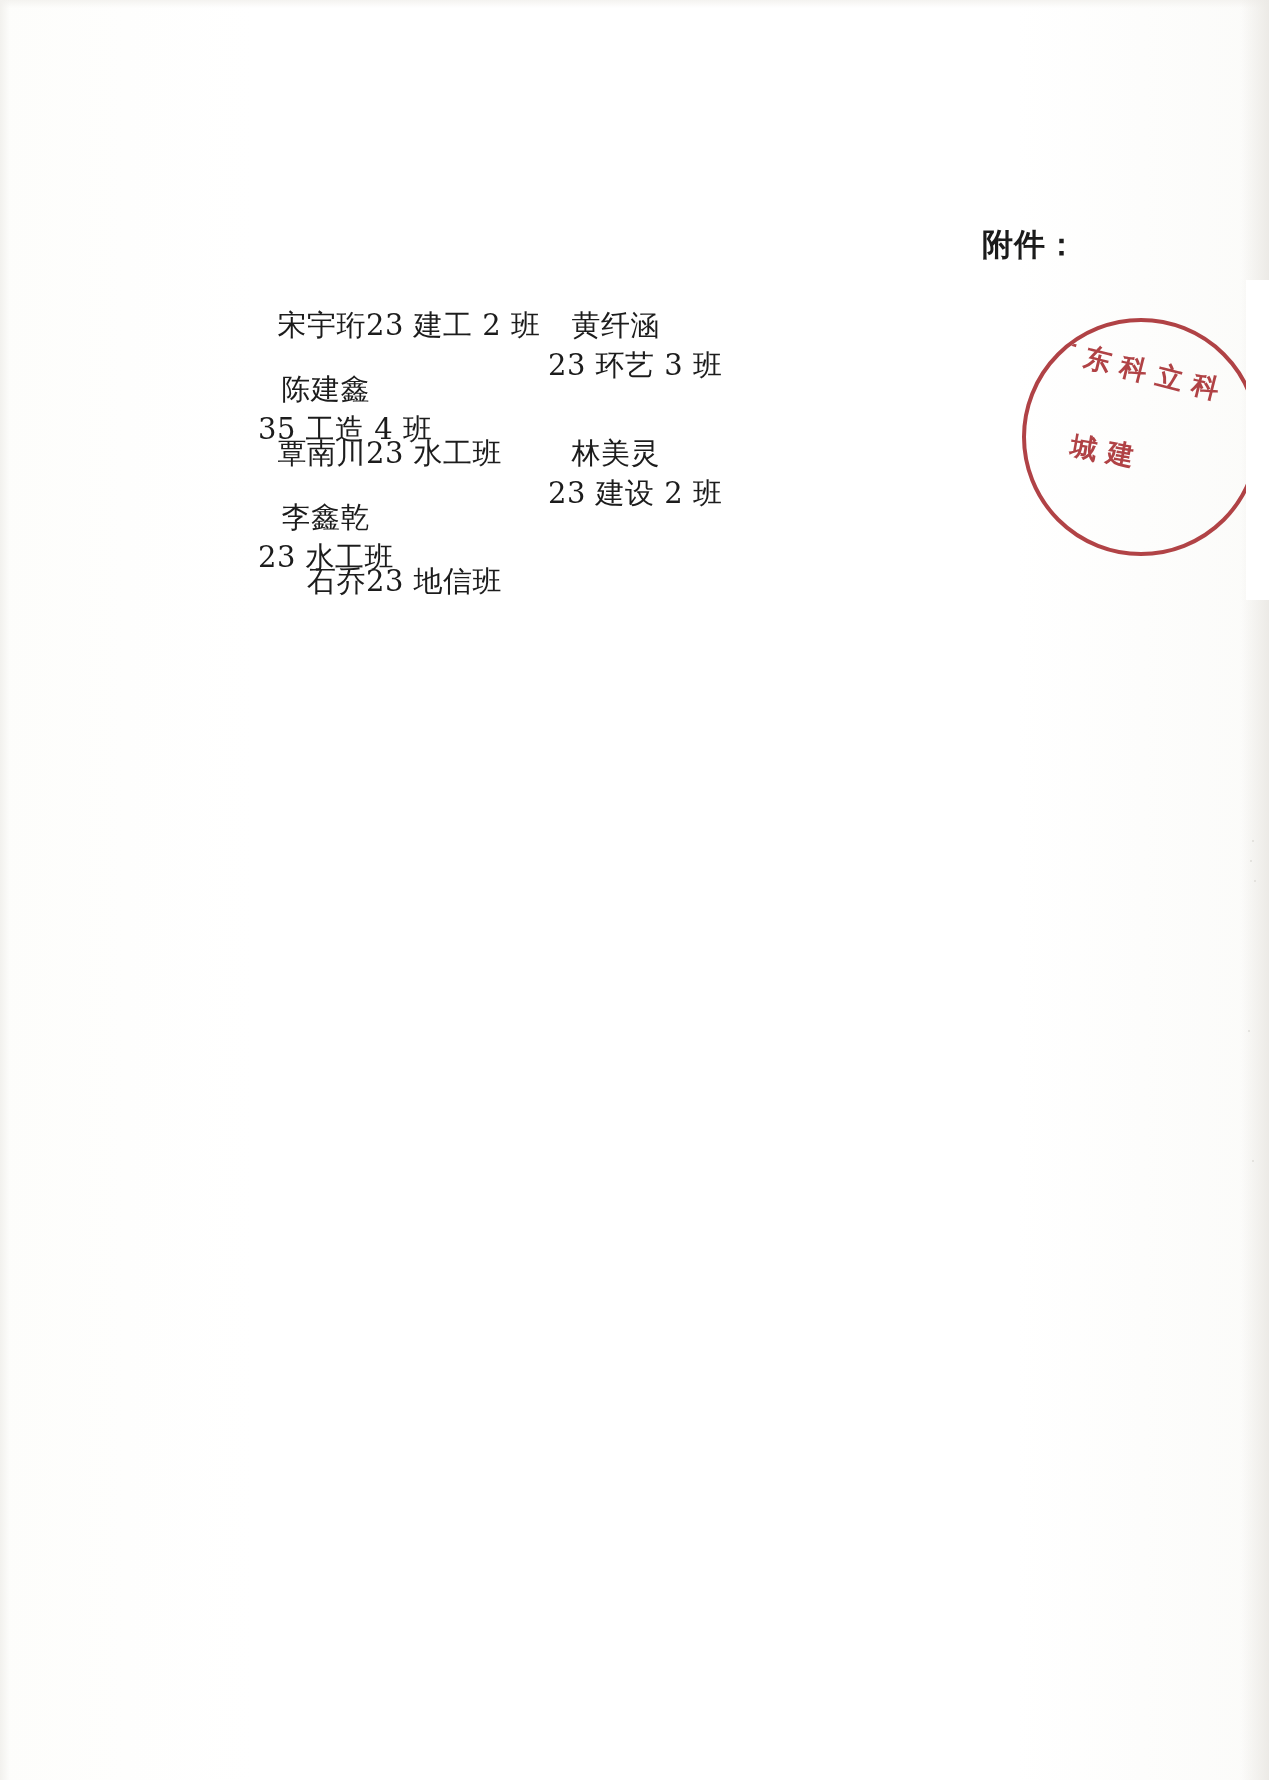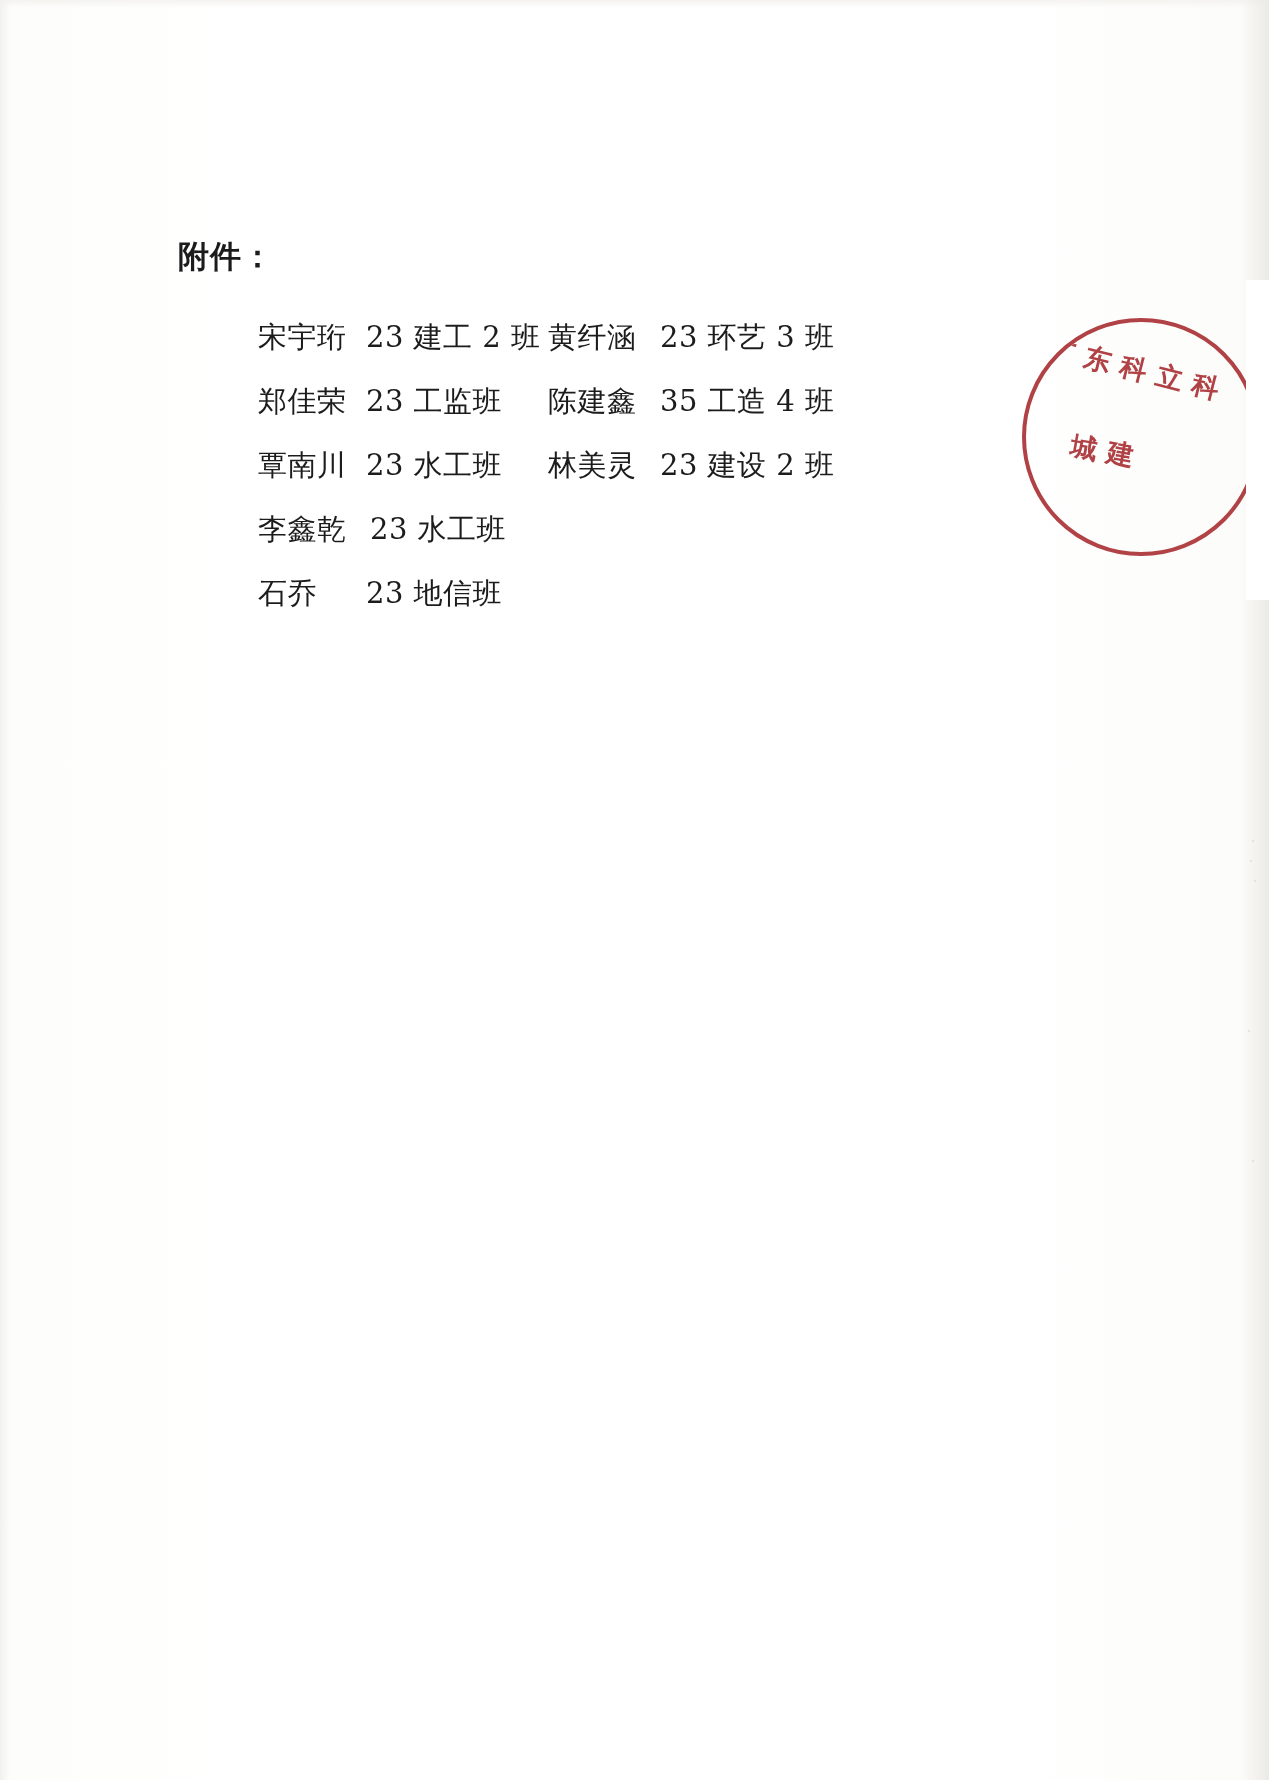--- a/index.html
+++ b/index.html
@@ -40,22 +40,23 @@
   .scan-edge-top {
     position: absolute;
     left: 0; right: 0; top: 0;
     height: 8px;
     background: linear-gradient(180deg, #f4f3f0 0%, rgba(255,255,255,0) 100%);
   }
 
   .content {
     position: absolute;
     left: 178px;
-    top: 236px;
+    top: 224px;
     width: 900px;
+    text-align: right;
   }
 
   .attachment-label {
     font-family: "DejaVu Sans", "Liberation Sans", sans-serif;
     font-weight: bold;
     font-size: 31px;
     color: #1b1b1b;
     letter-spacing: 1px;
     margin-bottom: 22px;
   }
@@ -75,20 +76,21 @@
 
   .col-left {
     display: flex;
     align-items: baseline;
     width: 290px;
     flex: 0 0 290px;
   }
   .col-right {
     display: flex;
     align-items: baseline;
+    flex-direction: column;
   }
 
   .person-name {
     display: inline-block;
     min-width: 108px;
     white-space: nowrap;
     margin-top: 18px;
   }
   .person-class {
     white-space: nowrap;
@@ -173,24 +175,20 @@
           <span class="person-name">宋宇珩</span>
           <span class="person-class">23 建工 2 班</span>
         </div>
         <div class="col-right">
           <span class="person-name">黄纤涵</span>
           <span class="person-class">23 环艺 3 班</span>
         </div>
       </div>
 
       <div class="name-row">
-        <div class="col-left">
-          <span class="person-name">郑佳荣</span>
-          <span class="person-class">23 工监班</span>
-        </div>
         <div class="col-right">
           <span class="person-name">陈建鑫</span>
           <span class="person-class">35 工造 4 班</span>
         </div>
       </div>
 
       <div class="name-row">
         <div class="col-left">
           <span class="person-name">覃南川</span>
           <span class="person-class">23 水工班</span>

